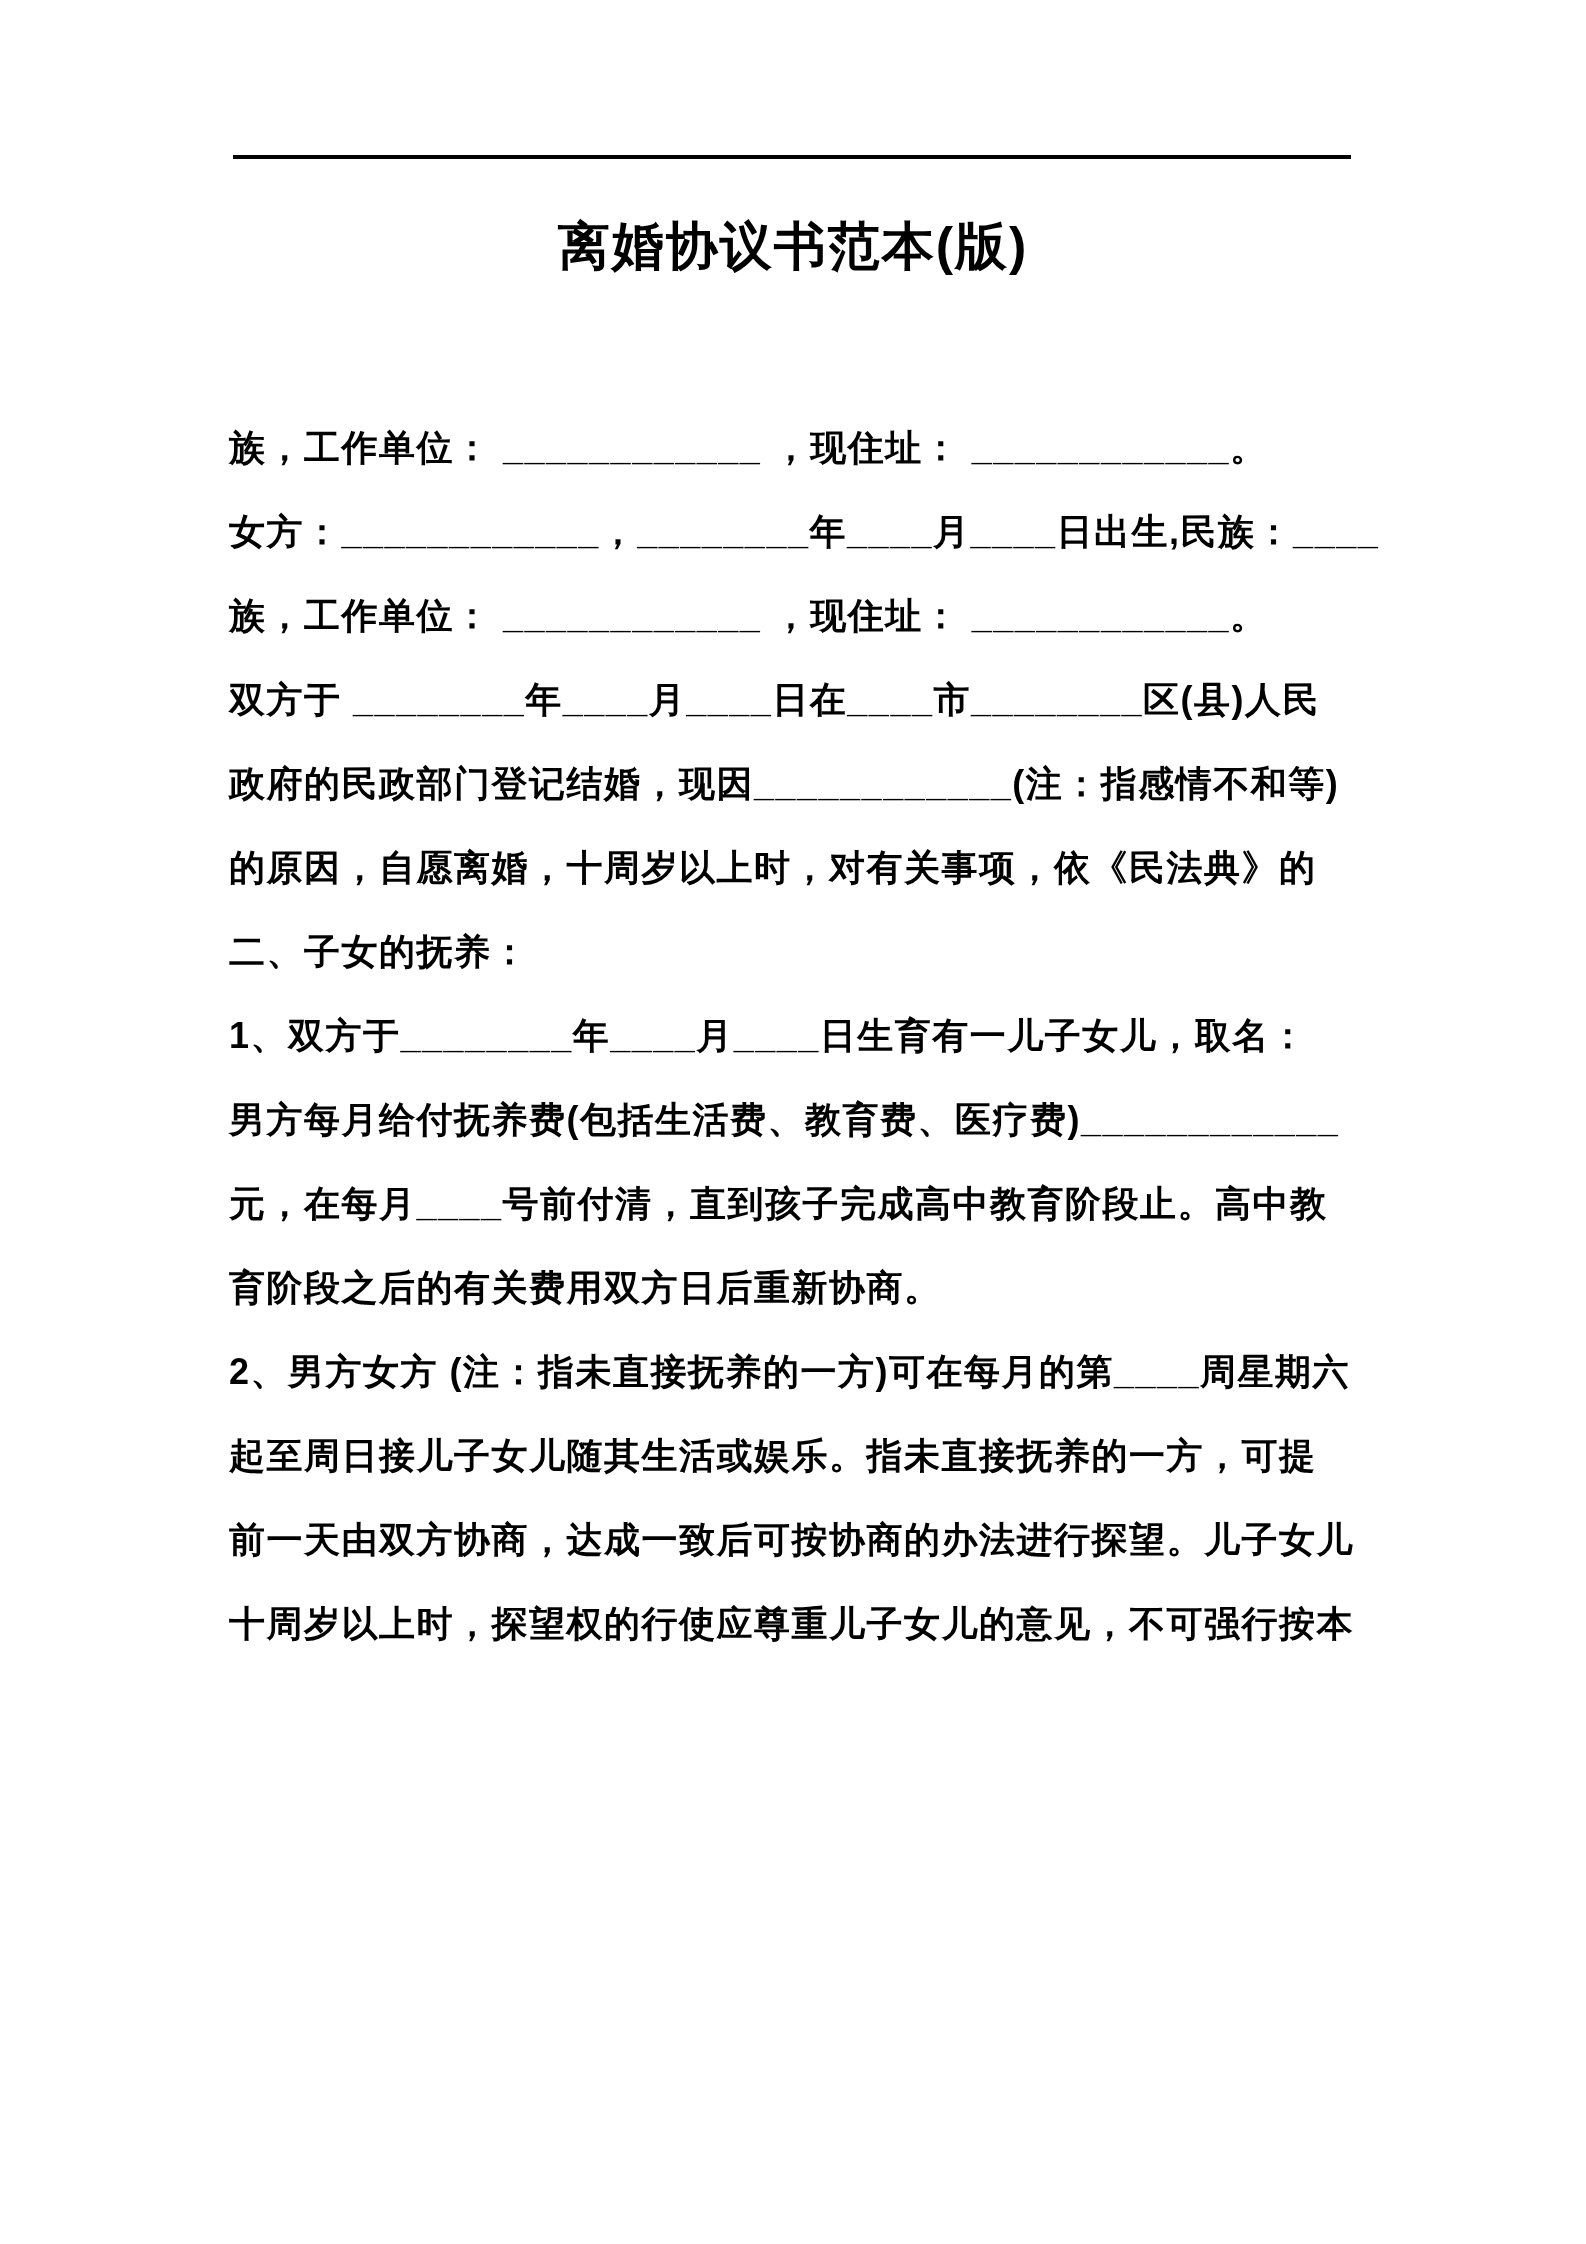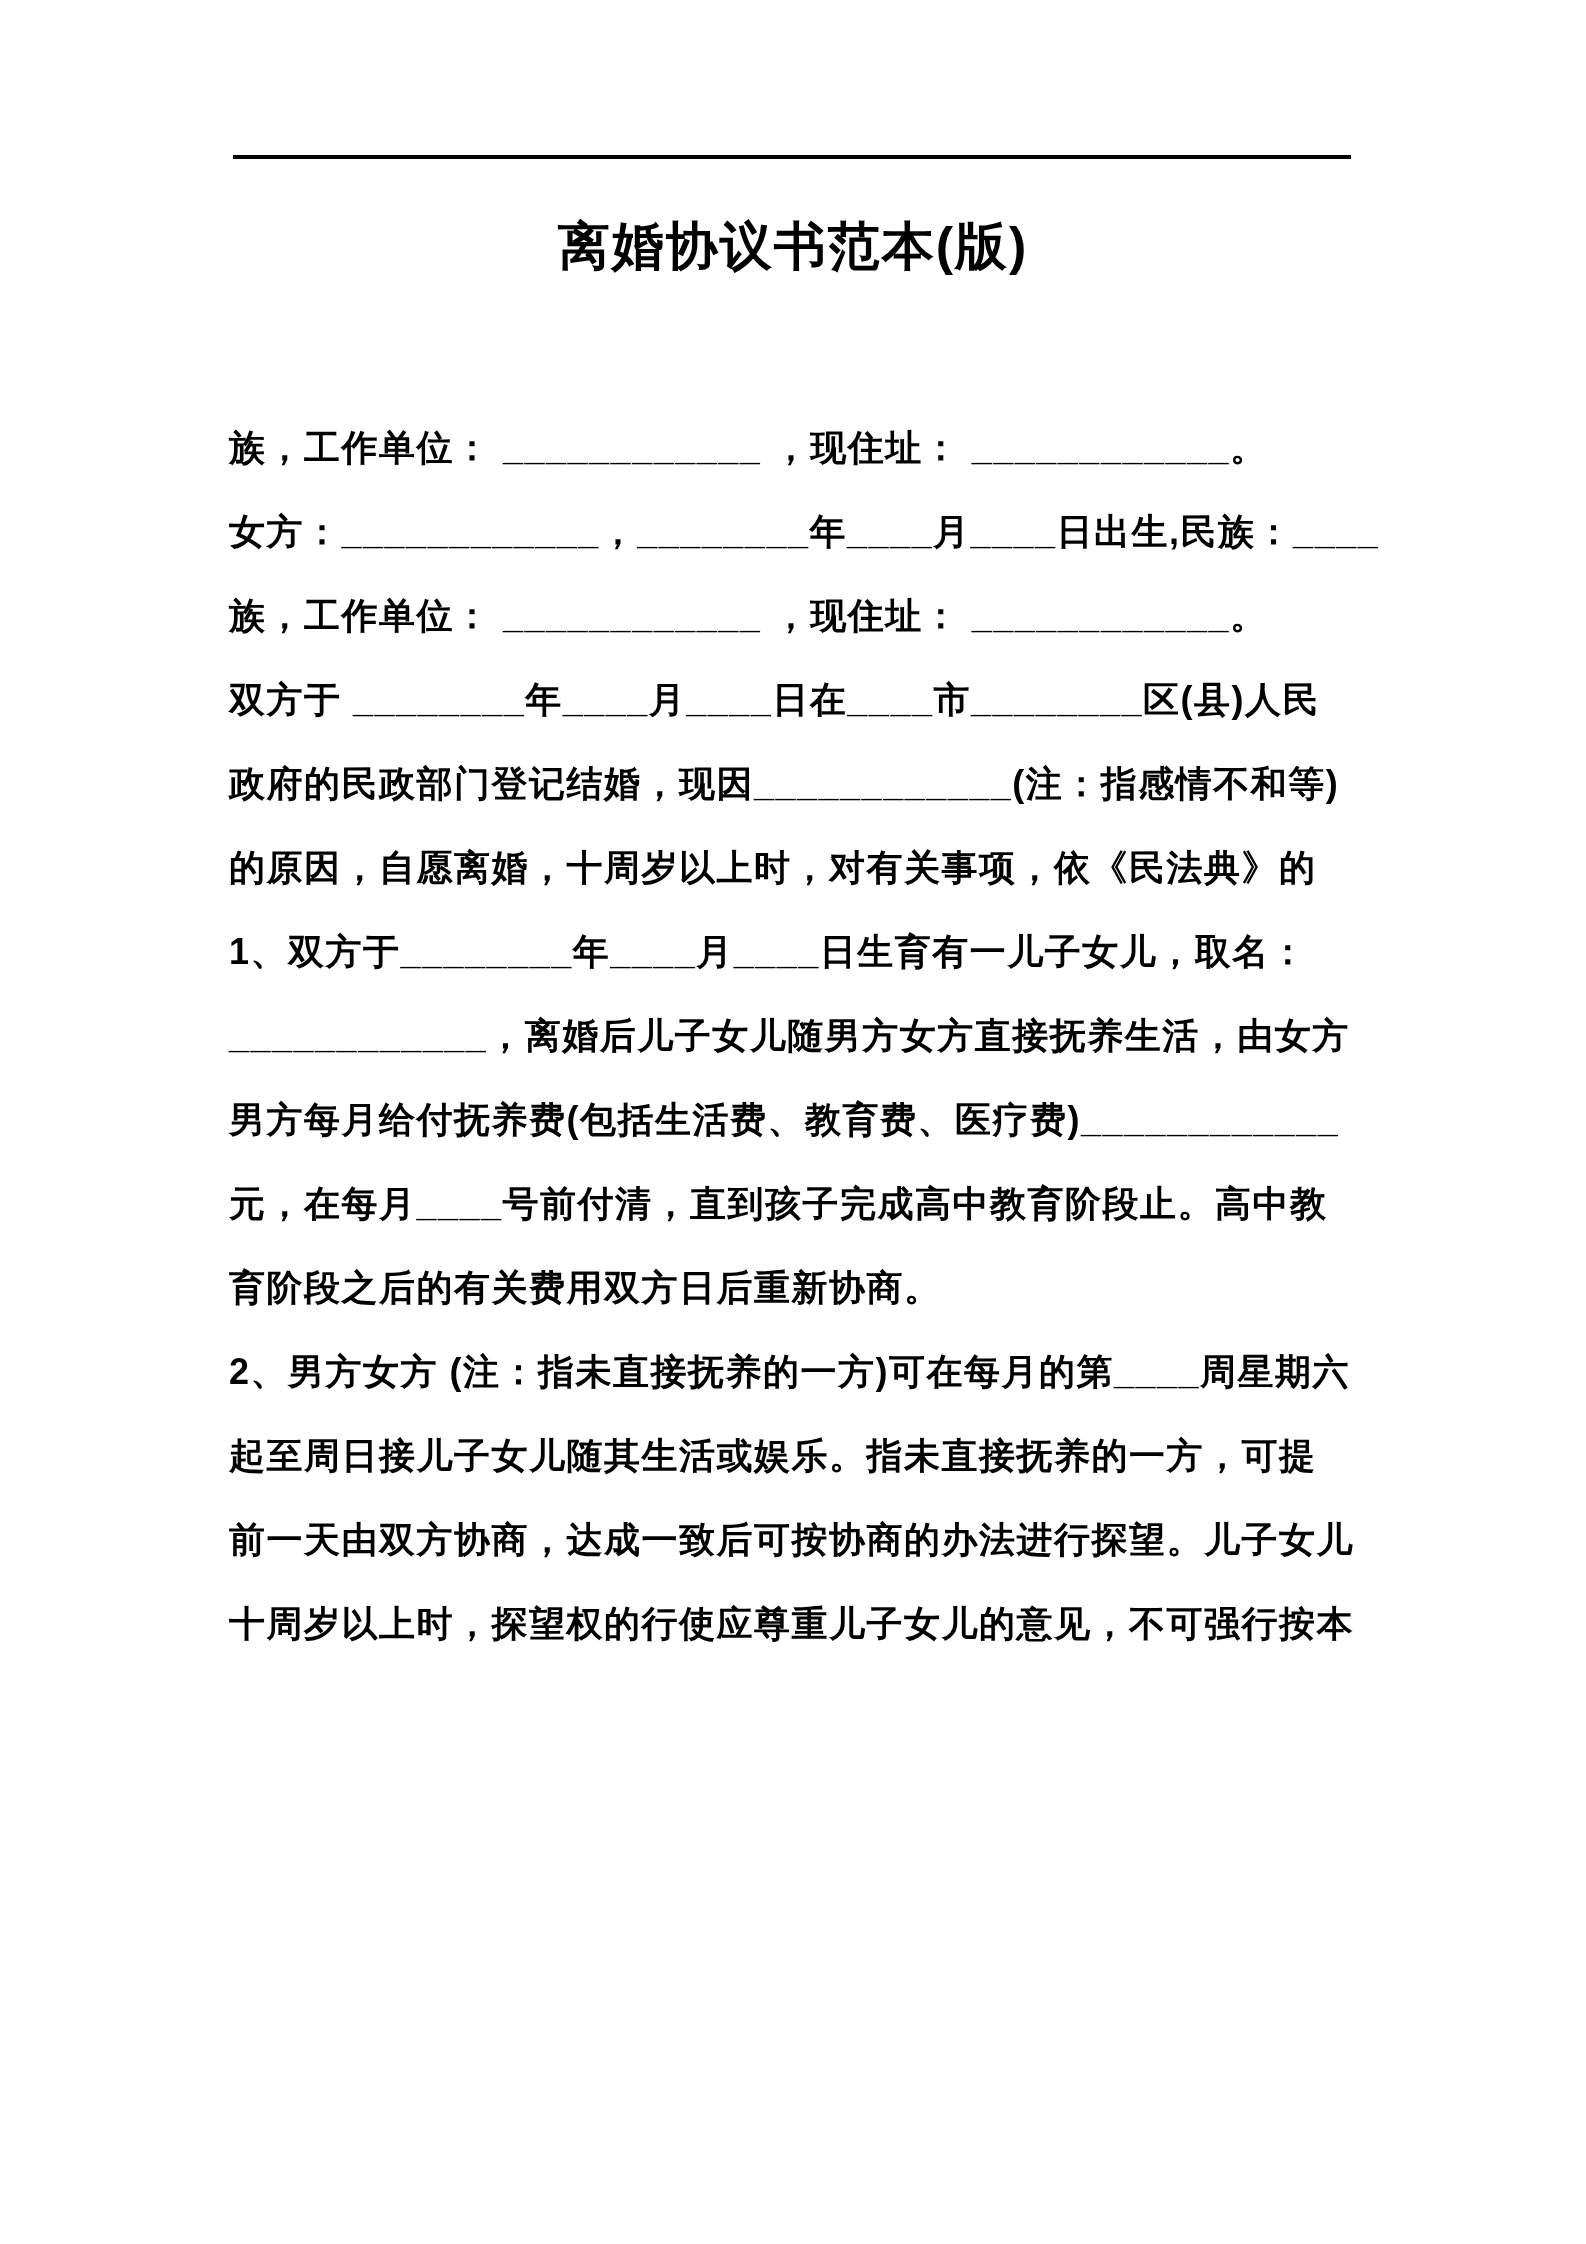--- a/index.html
+++ b/index.html
@@ -68,22 +68,22 @@
 
   <h1 class="doc-title" style="margin:0;">离婚协议书范本(版)</h1>
 
   <div class="body-lines">
     <div class="doc-line">族，工作单位： ____________ ，现住址： ____________。</div>
     <div class="doc-line">女方：____________，________年____月____日出生,民族：____</div>
     <div class="doc-line">族，工作单位： ____________ ，现住址： ____________。</div>
     <div class="doc-line">双方于 ________年____月____日在____市________区(县)人民</div>
     <div class="doc-line">政府的民政部门登记结婚，现因____________(注：指感情不和等)</div>
     <div class="doc-line">的原因，自愿离婚，十周岁以上时，对有关事项，依《民法典》的</div>
+    <div class="doc-line">二、子女的抚养：</div>
     <div class="doc-line">1、双方于________年____月____日生育有一儿子女儿，取名：</div>
-    <div class="doc-line">____________，离婚后儿子女儿随男方女方直接抚养生活，由女方</div>
     <div class="doc-line">男方每月给付抚养费(包括生活费、教育费、医疗费)____________</div>
     <div class="doc-line">元，在每月____号前付清，直到孩子完成高中教育阶段止。高中教</div>
     <div class="doc-line">育阶段之后的有关费用双方日后重新协商。</div>
     <div class="doc-line">2、男方女方 (注：指未直接抚养的一方)可在每月的第____周星期六</div>
     <div class="doc-line">起至周日接儿子女儿随其生活或娱乐。指未直接抚养的一方，可提</div>
     <div class="doc-line">前一天由双方协商，达成一致后可按协商的办法进行探望。儿子女儿</div>
     <div class="doc-line">十周岁以上时，探望权的行使应尊重儿子女儿的意见，不可强行按本</div>
   </div>
 
 

